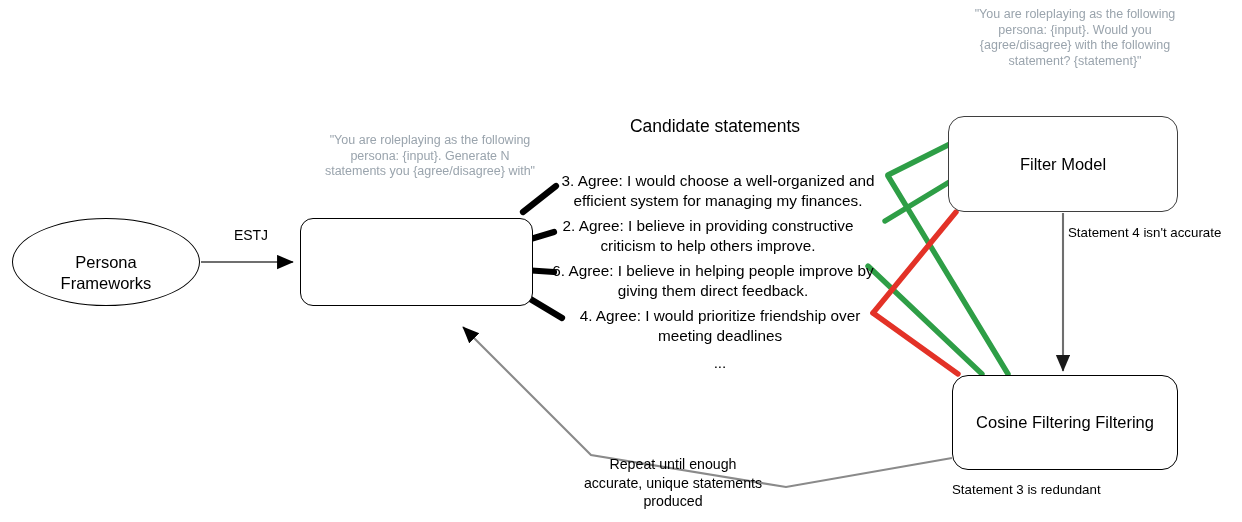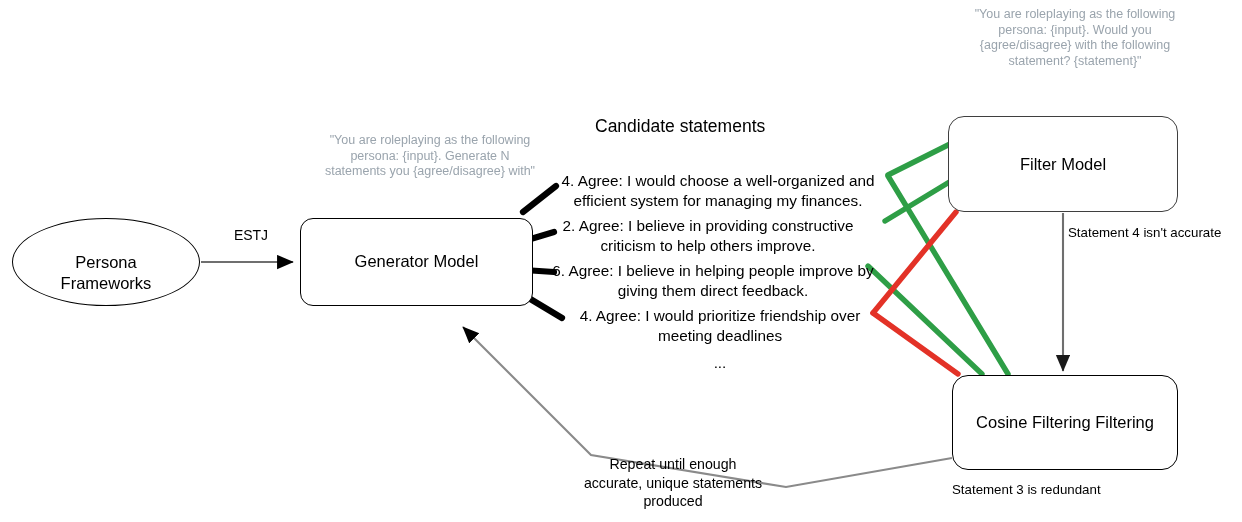--- a/index.html
+++ b/index.html
@@ -126,21 +126,21 @@
     left: 968px;
     top: 7px;
     width: 214px;
   }
   
   #candidate-heading {
     position: absolute;
     left: 595px;
     top: 115px;
     width: 240px;
-    text-align: left;
+    text-align: center;
     font-size: 17.5px;
     line-height: 22px;
     color: #000000;
   }
   .statement {
     position: absolute;
     text-align: center;
     font-size: 15.3px;
     line-height: 20px;
     color: #000000;
@@ -234,33 +234,32 @@
     <line x1="1063" y1="213" x2="1063" y2="371" stroke="#6f6f6f" stroke-width="2.1" marker-end="url(#arrow-dark)"></line>
 
     <polyline points="952,458 786,487 591,455 463,327" fill="none" stroke="#8a8a8a" stroke-width="2.1" marker-end="url(#arrow-black)"></polyline>
   </svg>
 
   <div id="persona-ellipse"></div>
   <div id="persona-label" class="node-label">Persona
 Frameworks</div>
 
   <div id="generator-box"></div>
-  <div id="generator-label" class="node-label">Generator Model</div>
 
   <div id="filter-box"></div>
   <div id="filter-label" class="node-label">Filter Model</div>
 
   <div id="cosine-box"></div>
   <div id="cosine-label" class="node-label">Cosine Filtering Filtering</div>
 
   <div id="generator-prompt" class="prompt-note">"You are roleplaying as the following persona: {input}. Generate N statements you {agree/disagree} with"</div>
   <div id="filter-prompt" class="prompt-note">"You are roleplaying as the following persona: {input}. Would you {agree/disagree} with the following statement? {statement}"</div>
 
   <div id="candidate-heading">Candidate statements</div>
-  <div id="statement-1" class="statement">4. Agree: I would choose a well-organized and efficient system for managing my finances.</div>
+  <div id="statement-1" class="statement">3. Agree: I would choose a well-organized and efficient system for managing my finances.</div>
   <div id="statement-2" class="statement">2. Agree: I believe in providing constructive criticism to help others improve.</div>
   <div id="statement-3" class="statement">6. Agree: I believe in helping people improve by giving them direct feedback.</div>
   <div id="statement-4" class="statement">4. Agree: I would prioritize friendship over meeting deadlines</div>
   <div id="statement-ellipsis">...</div>
 
   <div id="estj-label" class="edge-label">ESTJ</div>
   <div id="filter-edge-label" class="edge-label">Statement 4 isn't accurate</div>
   <div id="cosine-caption" class="edge-label">Statement 3 is redundant</div>
   <div id="repeat-label" class="edge-label">Repeat until enough
 accurate, unique statements

